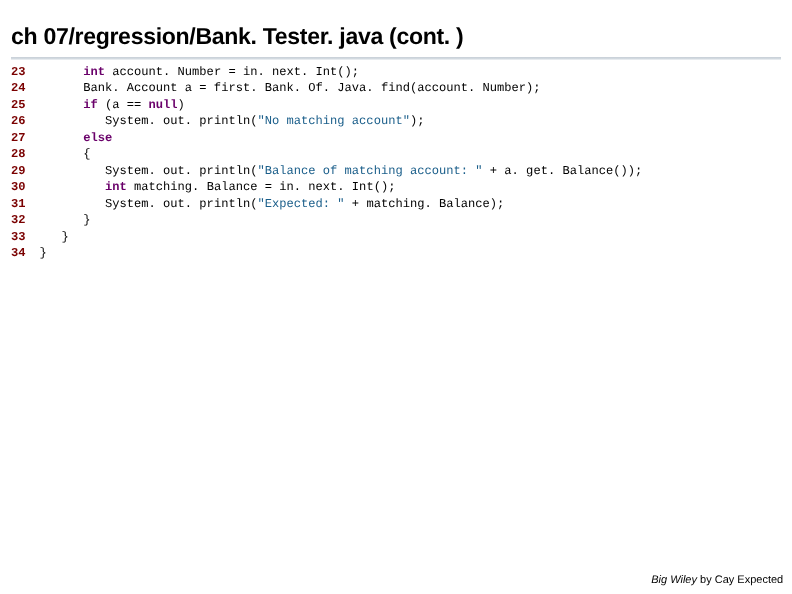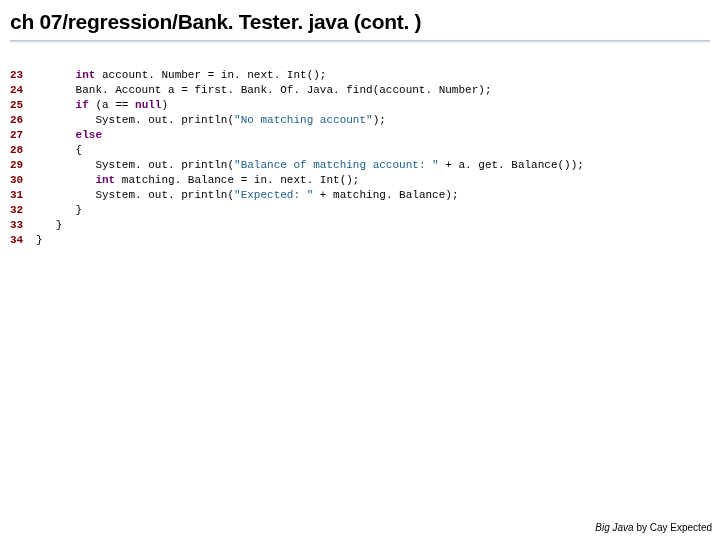--- a/index.html
+++ b/index.html
@@ -8,30 +8,30 @@
     height: 540px;
     background: #fff;
     font-family: Verdana, Arial, sans-serif;
     position: relative;
     overflow: hidden;
   }
   .title {
     font-size: 21px;
     font-weight: bold;
     color: #000;
-    padding: 10px 10px 4px 10px;
+    padding: 22px 10px 4px 10px;
     letter-spacing: -0.3px;
   }
   .title-rule {
     height: 3px;
     margin: 2px 10px 0 10px;
     background: linear-gradient(to bottom, #b8c2cc 0%, #dfe5ea 60%, #fff 100%);
   }
   .code-block {
-    padding: 25px 10px 0 10px;
+    padding: 4px 10px 0 10px;
     font-family: "Courier New", Courier, monospace;
     font-size: 11px;
     line-height: 15px;
     color: #000;
     white-space: pre;
   }
   .code-line { display: block; }
   .ln {
     display: inline-block;
     width: 26px;
@@ -55,15 +55,15 @@
 </head>
 <body>
 
 <div class="title">ch 07/regression/Bank. Tester. java (cont. )</div>
 <div class="title-rule"></div>
 
 <div class="code-block" id="code-listing"><span class="code-line"><span class="ln">23</span>      <span class="kw">int</span><span> account. Number = in. next. Int();</span></span><span class="code-line"><span class="ln">24</span>      <span>Bank. Account a = first. Bank. Of. Java. find(account. Number);</span></span><span class="code-line"><span class="ln">25</span>      <span class="kw">if</span><span> (a == </span><span class="kw">null</span><span>)</span></span><span class="code-line"><span class="ln">26</span>         <span>System. out. println(</span><span class="str">"No matching account"</span><span>);</span></span><span class="code-line"><span class="ln">27</span>      <span class="kw">else</span></span><span class="code-line"><span class="ln">28</span>      <span>{</span></span><span class="code-line"><span class="ln">29</span>         <span>System. out. println(</span><span class="str">"Balance of matching account: "</span><span> + a. get. Balance());</span></span><span class="code-line"><span class="ln">30</span>         <span class="kw">int</span><span> matching. Balance = in. next. Int();</span></span><span class="code-line"><span class="ln">31</span>         <span>System. out. println(</span><span class="str">"Expected: "</span><span> + matching. Balance);</span></span><span class="code-line"><span class="ln">32</span>      <span>}</span></span><span class="code-line"><span class="ln">33</span>   <span>}</span></span><span class="code-line"><span class="ln">34</span><span>}</span></span></div>
 
 <div class="footer">
   <div>
-    <span class="book">Big Java</span><span> by Cay Expected</span>
+    <span class="book">Big Wiley</span><span> by Cay Expected</span>
   </div>
 </div>
 
 </body></html>

